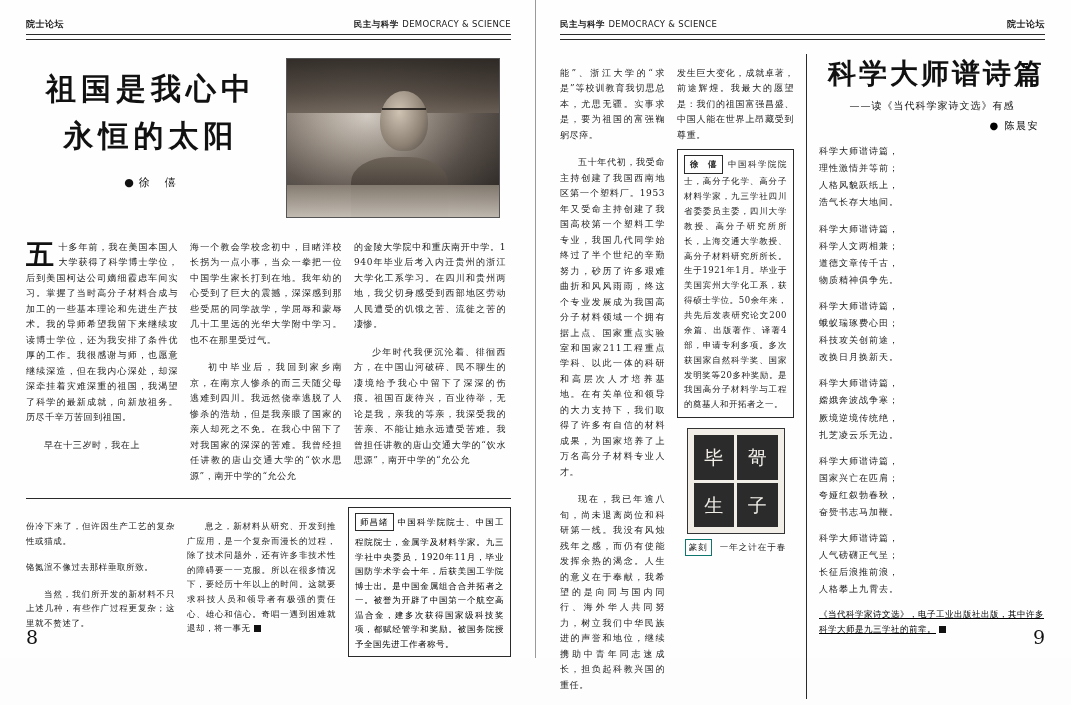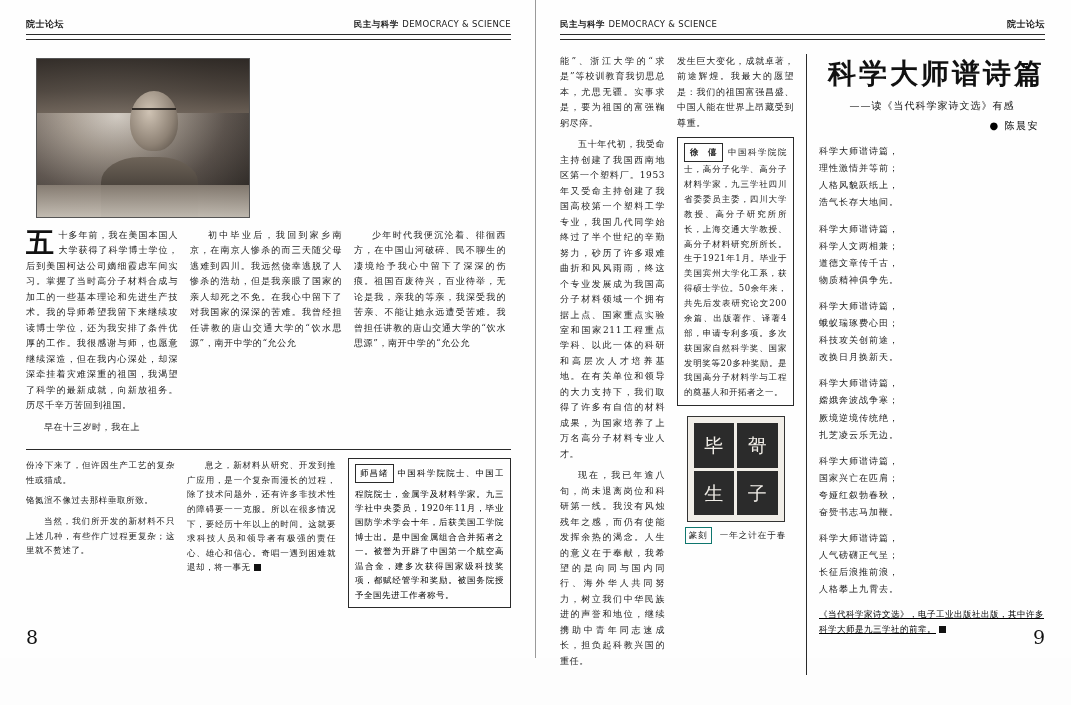--- a/index.html
+++ b/index.html
@@ -145,21 +145,21 @@
   .col {
     font-family: "DejaVu Serif", serif;
     font-size: 9px;
     line-height: 1.72;
     color: #1c1c1c;
     text-align: justify;
     letter-spacing: 0.6px;
     word-break: break-all;
   }
   .col.w3 { width: 152px; }
-  .col p { margin: 0 0 6px 0; text-indent: 18px; }
+  .col p { margin: 12px 0 6px 0; text-indent: 18px; }
   .col p.noind { text-indent: 0; }
 
   .dropcap {
     float: left;
     font-family: "DejaVu Serif", serif;
     font-size: 28px;
     line-height: 0.95;
     font-weight: bold;
     margin: 2px 4px 0 0;
     color: #111;
@@ -328,38 +328,47 @@
       <span class="rh-left">院士论坛</span>
       <span class="rh-spacer"></span>
       <span class="rh-center">
         <span>民主与科学</span>
         <span class="rh-en">DEMOCRACY &amp; SCIENCE</span>
       </span>
     </div>
     <div class="runhead-rule2"></div>
 
     <div class="title-area">
+      <div class="title-text">
+        <div class="headline">祖国是我心中</div>
+        <div class="headline">永恒的太阳</div>
+        <div class="byline">
+          <span class="dot">●</span><span>徐　僖</span>
+        </div>
+      </div>
       <div class="photo">
         <div class="band-top"></div>
         <div class="head"></div>
         <div class="glasses"></div>
         <div class="body"></div>
         <div class="desk"></div>
       </div>
     </div>
 
     <div class="cols">
       <div class="col w3">
         <p class="noind"><span class="dropcap">五</span><span>十多年前，我在美国本国人大学获得了科学博士学位，后到美国柯达公司嫡细霞虑车间实习。掌握了当时高分子材料合成与加工的一些基本理论和先进生产技术。我的导师希望我留下来继续攻读博士学位，还为我安排了条件优厚的工作。我很感谢与师，也愿意继续深造，但在我内心深处，却深深牵挂着灾难深重的祖国，我渴望了科学的最新成就，向新放祖务。历尽千辛万苦回到祖国。</span></p>
         <p>早在十三岁时，我在上</p>
       </div>
       <div class="col w3">
+        <p class="noind">海一个教会学校念初中，目睹洋校长拐为一点小事，当众一拳把一位中国学生家长打到在地。我年幼的心受到了巨大的震撼，深深感到那些受屈的同学故学，学屈辱和蒙辱几十工里远的光华大学附中学习。也不在那里受过气。</p>
         <p>初中毕业后，我回到家乡南京，在南京人惨杀的而三天随父母逃难到四川。我远然侥幸逃脱了人惨杀的浩劫，但是我亲眼了国家的亲人却死之不免。在我心中留下了对我国家的深深的苦难。我曾经担任讲教的唐山交通大学的“饮水思源”，南开中学的“允公允</p>
       </div>
       <div class="col w3">
+        <p class="noind">的金陵大学院中和重庆南开中学。1940年毕业后考入内迁贵州的浙江大学化工系学习。在四川和贵州两地，我父切身感受到西部地区劳动人民遭受的饥饿之苦、流徙之苦的凄惨。</p>
         <p>少年时代我便沉沦着、徘徊西方，在中国山河破碎、民不聊生的凄境给予我心中留下了深深的伤痕。祖国百废待兴，百业待举，无论是我，亲我的等亲，我深受我的苦亲、不能让她永远遭受苦难。我曾担任讲教的唐山交通大学的“饮水思源”，南开中学的“允公允</p>
       </div>
     </div>
 
     <div class="lower-left">
       <div class="col w3" style="font-size:8.5px">
         <p class="noind">份冷下来了，但许因生产工艺的复杂性或猫成。</p>
         <p class="noind">铬氮渲不像过去那样垂取所致。</p>
         <p>当然，我们所开发的新材料不只上述几种，有些作广过程更复杂；这里就不赘述了。</p>
       </div>

